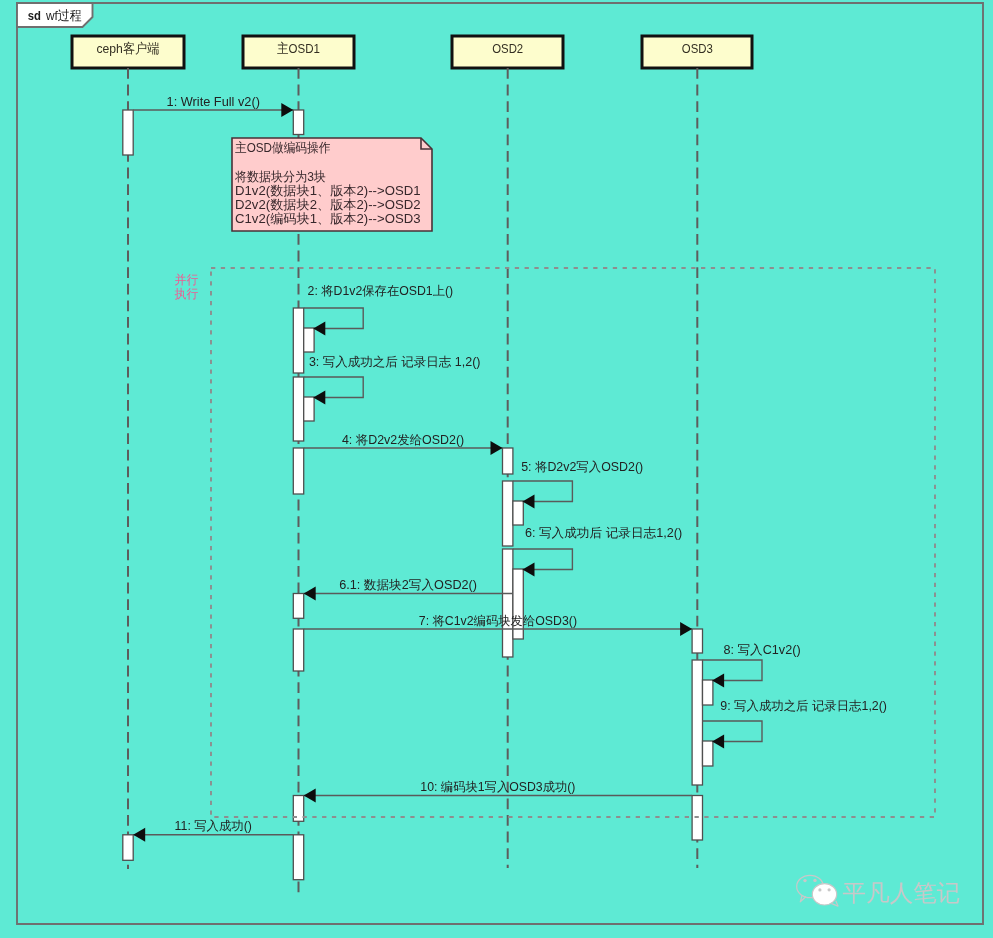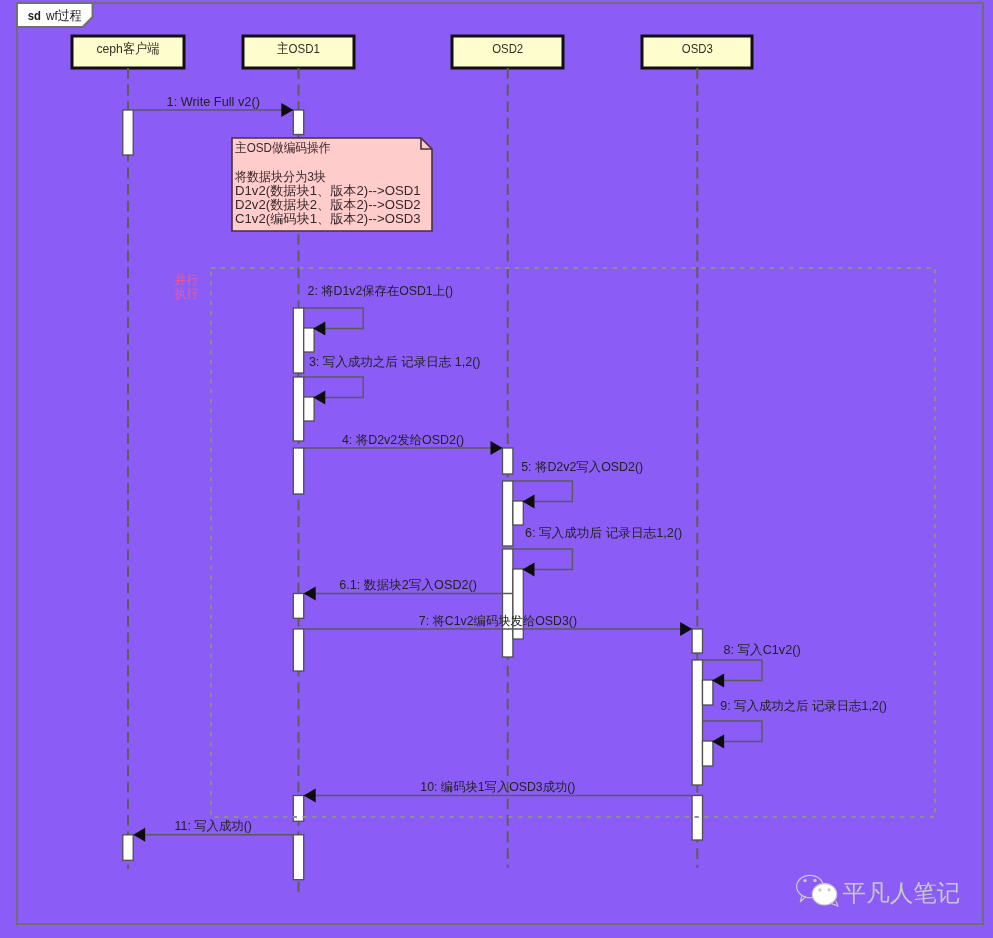--- a/index.html
+++ b/index.html
@@ -1,18 +1,18 @@
 <!DOCTYPE html>
 <html><head>
 <meta charset="utf-8">
 <title>sd wf过程</title>
 <style>
   html,body{margin:0;padding:0;background:#ffffff;}
   body{width:993px;height:938px;overflow:hidden;font-family:"Liberation Sans",sans-serif;}
-  #stage{position:relative;width:993px;height:938px;background:#8b5cf6;}
+  #stage{position:relative;width:993px;height:938px;background:#5eead4;}
   svg{display:block;}
   
   #svg{filter:opacity(1);}
   text{font-family:"Liberation Sans",sans-serif;}
 </style>
 </head>
 <body>
 
 <div id="stage">
 <svg id="svg" width="993" height="938" viewBox="0 0 993 938">

